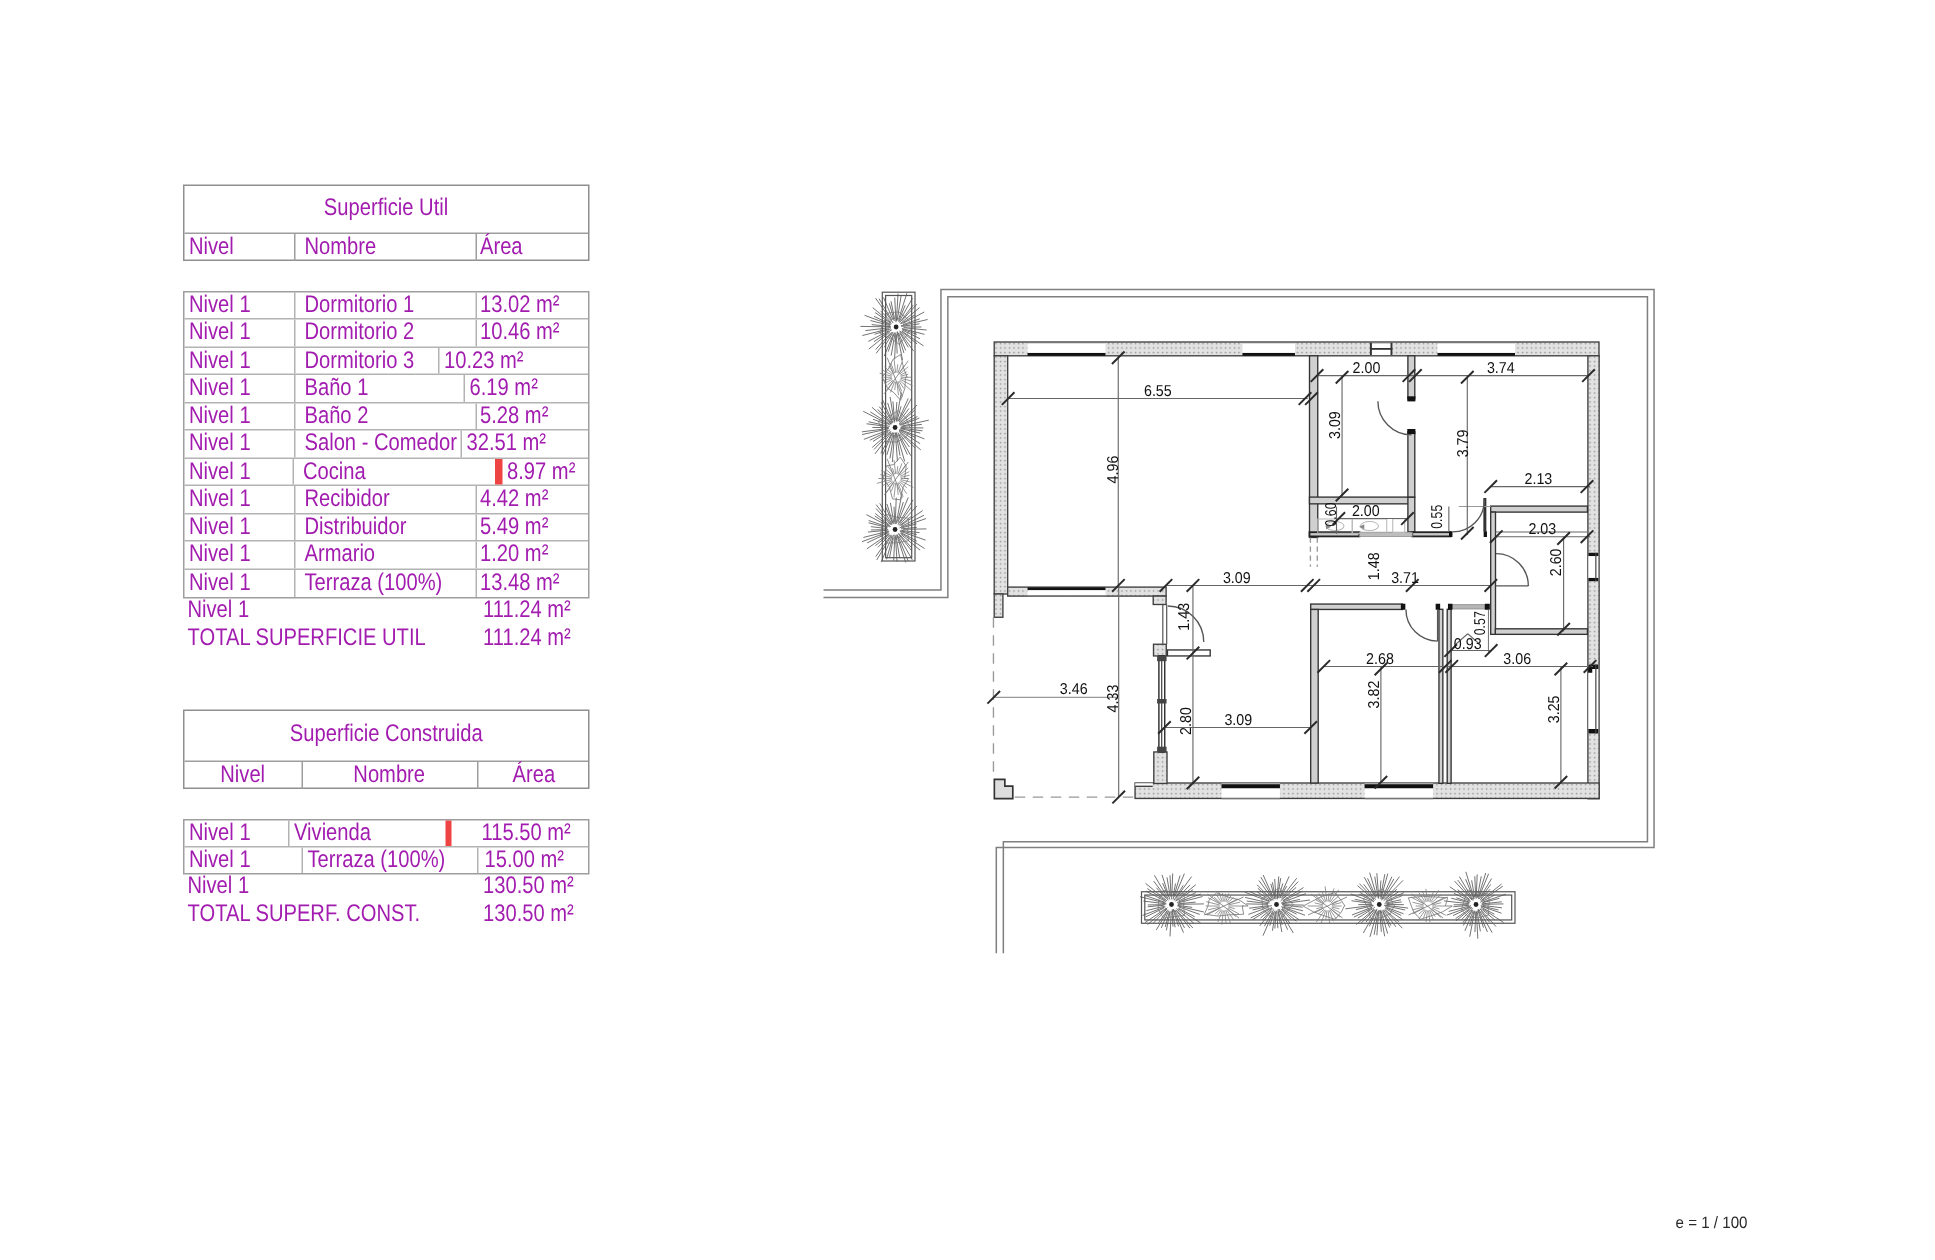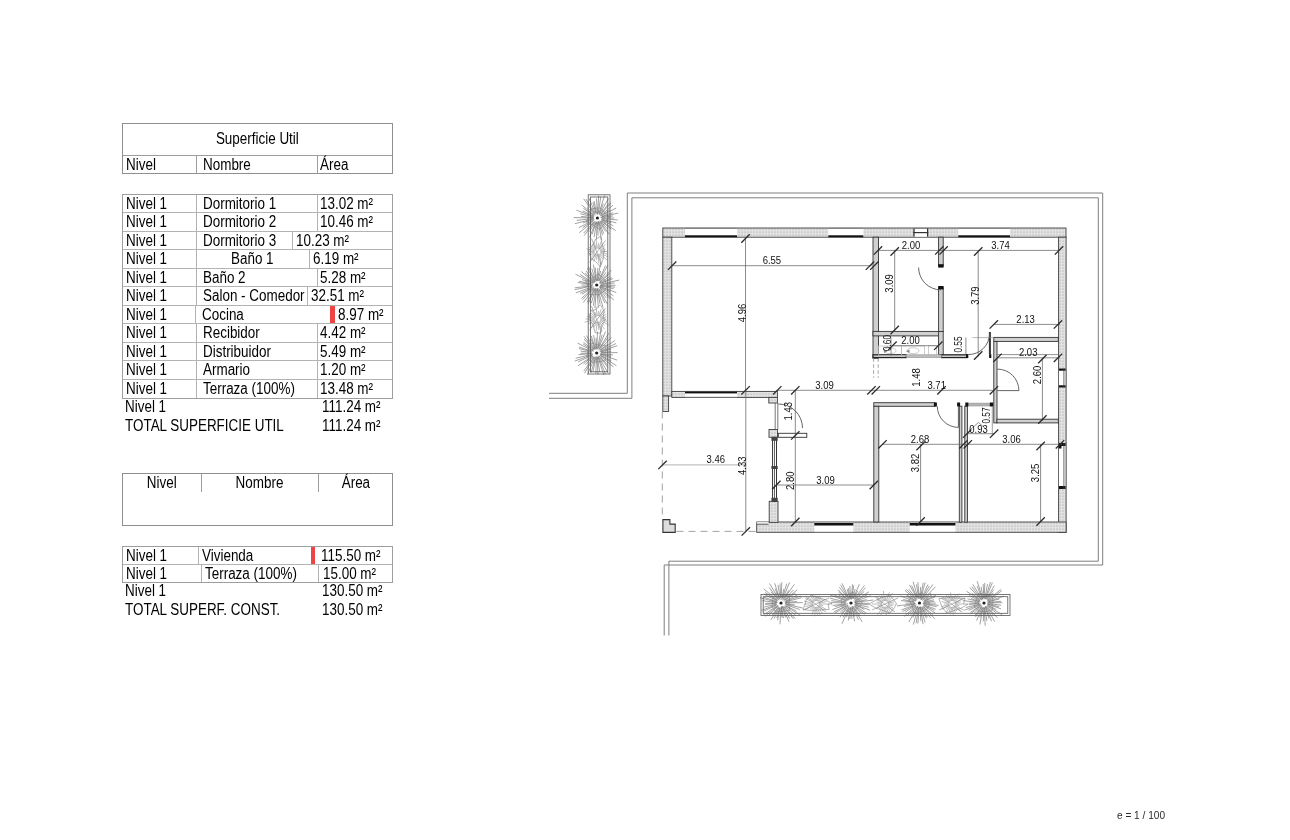--- a/index.html
+++ b/index.html
@@ -1,18 +1,18 @@
 <!DOCTYPE html>
 <html><head><meta charset="utf-8"><style>
 html{background:#fff;}html,body{margin:0;padding:0;}
 body{width:1290px;height:840px;position:relative;font-family:'Liberation Sans',sans-serif;background:transparent;transform:translateZ(0);}
 .ct{display:inline-block;transform:scaleX(0.84);transform-origin:0 50%;white-space:nowrap;}
 .cc{display:inline-block;transform:scaleX(0.84);transform-origin:50% 50%;white-space:nowrap;}
 .abs{position:absolute;}
-.t{font-size:16px;color:#000000;}
+.t{font-size:16px;color:#a21caf;}
 </style></head><body>
 <div class="abs t" style="left:122px;top:123px;width:269px;height:49px;border:1px solid #8f8f8f;">
 <div style="height:30.5px;line-height:30.5px;text-align:center;border-bottom:1px solid #9e9e9e;"><span class="cc">Superficie Util</span></div>
 <div style="display:flex;height:18.5px;line-height:18.5px;">
 <div style="width:73px;padding-left:2.5px;box-sizing:border-box;"><span class="ct">Nivel</span></div>
 <div style="width:120.5px;padding-left:6px;border-left:1px solid #9e9e9e;box-sizing:border-box;"><span class="ct">Nombre</span></div>
 <div style="flex:1;padding-left:2.5px;border-left:1px solid #9e9e9e;box-sizing:border-box;"><span class="ct">Área</span></div>
 </div>
   </div>
 <div class="abs t" style="left:122px;top:193.5px;width:269px;border:1px solid #9e9e9e;">
@@ -26,21 +26,21 @@
 <div style="width:120.5px;padding-left:6px;border-left:1px solid #b3b3b3;box-sizing:border-box;"><span class="ct">Dormitorio 2</span></div>
 <div style="flex:1;padding-left:2.5px;border-left:1px solid #b3b3b3;box-sizing:border-box;"><span class="ct">10.46 m²</span></div>
 </div>
 <div style="display:flex;height:18.5px;line-height:18.5px;border-bottom:1px solid #b3b3b3;box-sizing:border-box;">
 <div style="width:73px;padding-left:2.5px;box-sizing:border-box;"><span class="ct">Nivel 1</span></div>
 <div style="width:96px;padding-left:6px;border-left:1px solid #b3b3b3;box-sizing:border-box;"><span class="ct">Dormitorio 3</span></div>
 <div style="flex:1;padding-left:2.5px;border-left:1px solid #b3b3b3;box-sizing:border-box;"><span class="ct">10.23 m²</span></div>
 </div>
 <div style="display:flex;height:18.5px;line-height:18.5px;border-bottom:1px solid #b3b3b3;box-sizing:border-box;">
 <div style="width:73px;padding-left:2.5px;box-sizing:border-box;"><span class="ct">Nivel 1</span></div>
-<div style="width:113px;padding-left:6px;border-left:1px solid #b3b3b3;box-sizing:border-box;text-align:center;"><span class="ct">Baño 1</span></div>
+<div style="width:113px;padding-left:6px;border-left:1px solid #b3b3b3;box-sizing:border-box;"><span class="ct">Baño 1</span></div>
 <div style="flex:1;padding-left:2.5px;border-left:1px solid #b3b3b3;box-sizing:border-box;"><span class="ct">6.19 m²</span></div>
 </div>
 <div style="display:flex;height:18.5px;line-height:18.5px;border-bottom:1px solid #b3b3b3;box-sizing:border-box;">
 <div style="width:73px;padding-left:2.5px;box-sizing:border-box;"><span class="ct">Nivel 1</span></div>
 <div style="width:120.5px;padding-left:6px;border-left:1px solid #b3b3b3;box-sizing:border-box;"><span class="ct">Baño 2</span></div>
 <div style="flex:1;padding-left:2.5px;border-left:1px solid #b3b3b3;box-sizing:border-box;"><span class="ct">5.28 m²</span></div>
 </div>
 <div style="display:flex;height:18.5px;line-height:18.5px;border-bottom:1px solid #b3b3b3;box-sizing:border-box;">
 <div style="width:73px;padding-left:2.5px;box-sizing:border-box;"><span class="ct">Nivel 1</span></div>
 <div style="width:95px;padding-left:6px;border-left:1px solid #b3b3b3;box-sizing:border-box;"><span class="ct">Salon - Comedor</span></div>
@@ -70,31 +70,32 @@
 <div style="width:73px;padding-left:2.5px;box-sizing:border-box;"><span class="ct">Nivel 1</span></div>
 <div style="width:120.5px;padding-left:6px;border-left:1px solid #b3b3b3;box-sizing:border-box;"><span class="ct">Terraza (100%)</span></div>
 <div style="flex:1;padding-left:2.5px;border-left:1px solid #b3b3b3;box-sizing:border-box;"><span class="ct">13.48 m²</span></div>
 </div>
 </div>
 <div class="abs t" style="left:124.5px;top:398px;height:18.5px;line-height:18.5px;"><span class="ct">Nivel 1</span></div>
 <div class="abs t" style="left:322px;top:398px;height:18.5px;line-height:18.5px;"><span class="ct">111.24 m²</span></div>
 <div class="abs t" style="left:124.5px;top:416.5px;height:18.5px;line-height:18.5px;text-decoration:underline;"><span class="ct">TOTAL SUPERFICIE UTIL</span></div>
 <div class="abs t" style="left:322px;top:416.5px;height:18.5px;line-height:18.5px;"><span class="ct">111.24 m²</span></div>
 <div class="abs t" style="left:122px;top:473px;width:269px;height:51px;border:1px solid #8f8f8f;">
+<div style="height:32.5px;line-height:32.5px;text-align:center;border-bottom:1px solid #9e9e9e;"><span class="cc">Superficie Construida</span></div>
 <div style="display:flex;height:18px;line-height:18px;text-align:center;">
 <div style="width:77.5px;box-sizing:border-box;"><span class="cc">Nivel</span></div>
 <div style="width:117.5px;border-left:1px solid #9e9e9e;box-sizing:border-box;"><span class="cc">Nombre</span></div>
 <div style="flex:1;border-left:1px solid #9e9e9e;box-sizing:border-box;"><span class="cc">Área</span></div>
 </div>
   </div>
 <div class="abs t" style="left:122px;top:546px;width:269px;border:1px solid #9e9e9e;">
 <div style="display:flex;height:17.7px;line-height:17.7px;border-bottom:1px solid #b3b3b3;box-sizing:border-box;">
 <div style="width:77.5px;padding-left:2.5px;box-sizing:border-box;"><span class="ct">Nivel 1</span></div>
 <div style="width:117.5px;padding-left:3px;border-left:1px solid #b3b3b3;box-sizing:border-box;"><span class="ct">Vivienda</span></div>
-<div style="flex:1;padding-left:6px;border-left:4px solid #ef4444;box-sizing:border-box;"><span class="ct">115.50 m²</span></div>
+<div style="flex:1;padding-left:20px;border-left:4px solid #ef4444;box-sizing:border-box;"><span class="ct">115.50 m²</span></div>
 </div>
 <div style="display:flex;height:17.7px;line-height:17.7px;box-sizing:border-box;">
 <div style="width:77.5px;padding-left:2.5px;box-sizing:border-box;"><span class="ct">Nivel 1</span></div>
 <div style="width:117.5px;padding-left:3px;border-left:1px solid #b3b3b3;box-sizing:border-box;"><span class="ct">Terraza (100%)</span></div>
 <div style="flex:1;padding-left:3.5px;border-left:1px solid #b3b3b3;box-sizing:border-box;"><span class="ct">15.00 m²</span></div>
 </div>
 </div>
 <div class="abs t" style="left:124.5px;top:581.5px;height:18px;line-height:18px;"><span class="ct">Nivel 1</span></div>
 <div class="abs t" style="left:322px;top:581.5px;height:18px;line-height:18px;"><span class="ct">130.50 m²</span></div>
 <div class="abs t" style="left:124.5px;top:600px;height:19px;line-height:19px;"><span class="ct">TOTAL SUPERF. CONST.</span></div>

